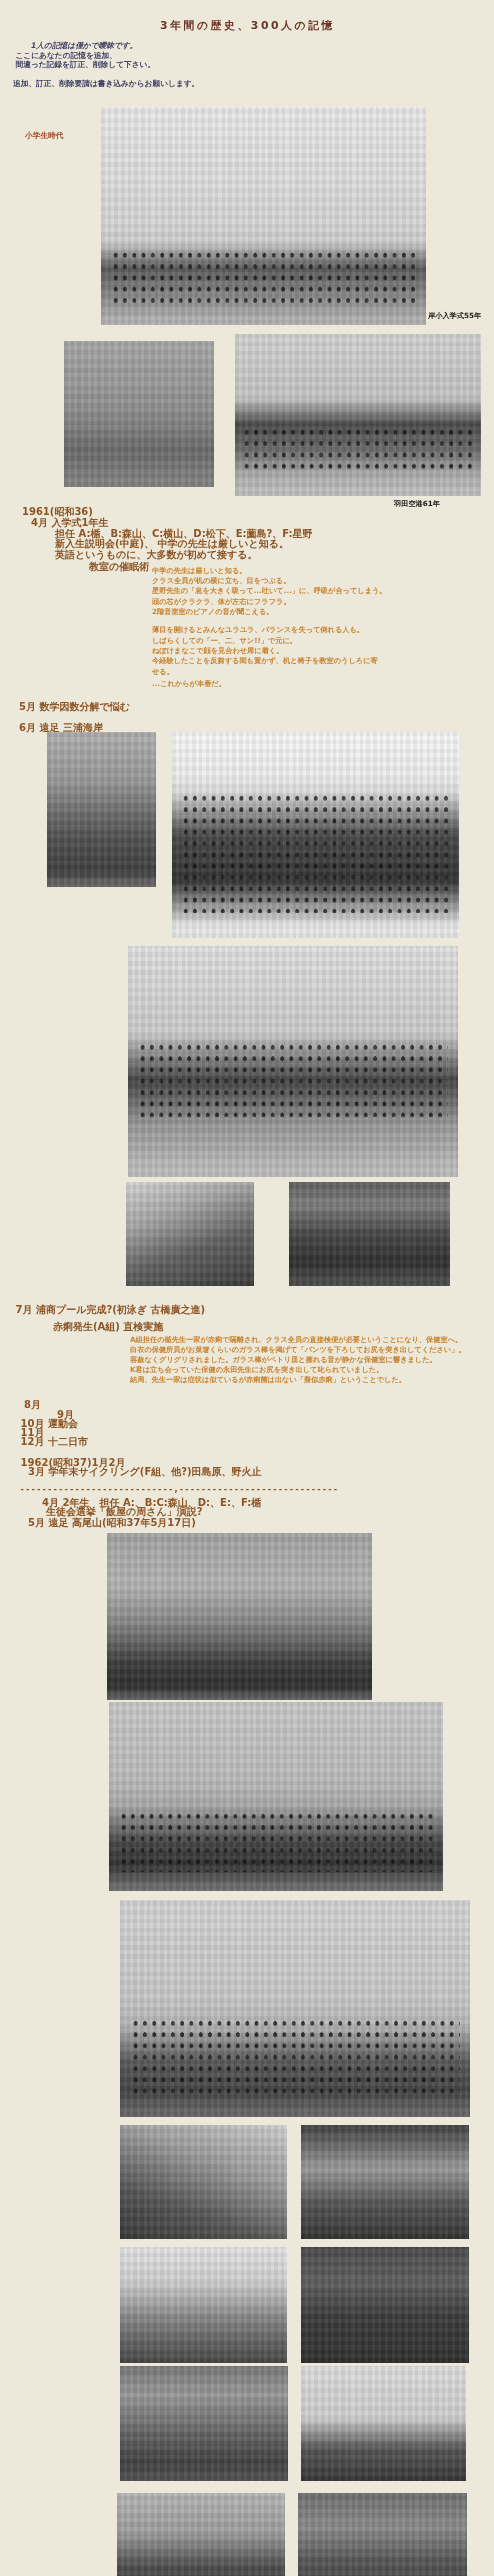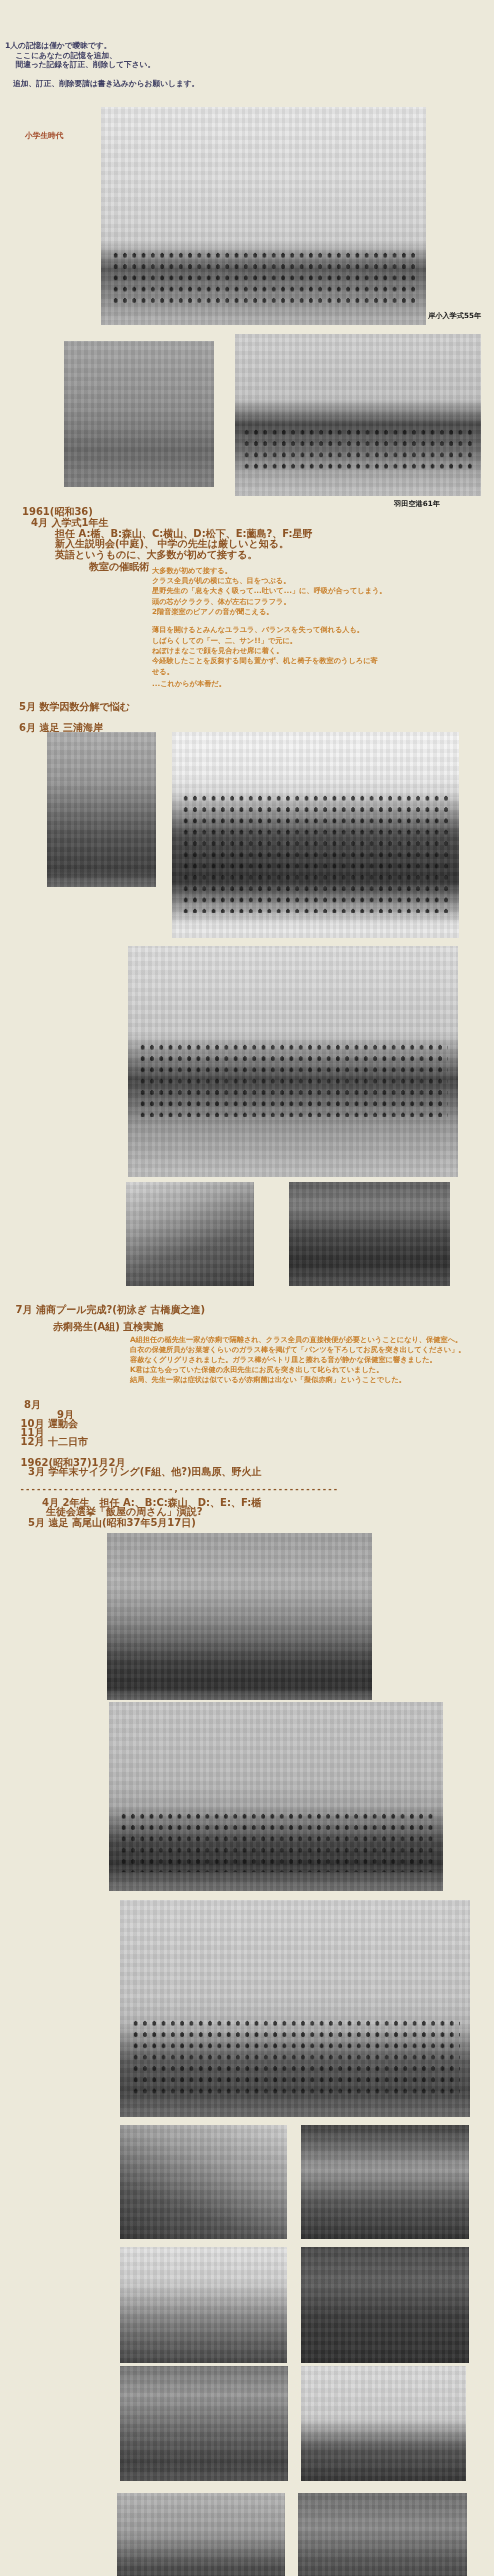--- a/index.html
+++ b/index.html
@@ -38,43 +38,44 @@
   .ph16{background-image:linear-gradient(180deg,#777777 0%,#999999 25%,#6a6a6a 55%,#404040 85%,#555555 100%);}
   .ph17{background-image:linear-gradient(180deg,#dcdcdc 0%,#cfcfcf 45%,#565656 72%,#3a3a3a 96%);}
   .ph18{background-image:linear-gradient(180deg,#b5b5b5 0%,#9e9e9e 35%,#4f4f4f 65%,#333333 100%);}
   .ph19{background-image:linear-gradient(180deg,#6e6e6e 0%,#8c8c8c 30%,#575757 60%,#383838 100%);}
 </style>
 </head>
 <body>
 
 <div id="page">
 
+  <div class="txt c-title" style="left:0;top:19.6px;width:495px;text-align:center;">3年間の歴史、300人の記憶</div>
 
-  <div class="txt c-intro" style="left:5px;top:42px;">1人の記憶は僅かで曖昧です。</div>
+  <div class="txt c-intro" style="left:31px;top:42px;font-style:italic;">1人の記憶は僅かで曖昧です。</div>
   <div class="txt c-intro" style="left:15.5px;top:52px;">ここにあなたの記憶を追加、</div>
   <div class="txt c-intro" style="left:15.5px;top:61px;">間違った記録を訂正、削除して下さい。</div>
   <div class="txt c-intro" style="left:13px;top:80px;">追加、訂正、削除要請は書き込みからお願いします。</div>
 
   <div class="txt c-head" style="left:25px;top:104px;">小学生時代</div>
 
   <div class="photo ph1 crowd" style="left:101px;top:107px;width:325px;height:218px;--ct:66%;--cb:9%;"></div>
   <div class="txt c-cap" style="left:428px;top:312px;">岸小入学式55年</div>
 
   <div class="photo ph2" style="left:64px;top:341px;width:150px;height:146px;"></div>
   <div class="photo ph3 crowd" style="left:235px;top:334px;width:246px;height:162px;--ct:58%;--cb:16%;"></div>
   <div class="txt c-cap" style="left:394px;top:500px;">羽田空港61年</div>
 
   <div class="txt c-entry" style="left:22px;top:506px;">1961(昭和36)</div>
   <div class="txt c-entry" style="left:31px;top:517px;">4月 入学式1年生</div>
   <div class="txt c-entry" style="left:55px;top:528px;">担任 A:楯、B:森山、C:横山、D:松下、E:薗島?、F:星野</div>
   <div class="txt c-entry" style="left:55px;top:538px;">新入生説明会(中庭)、 中学の先生は厳しいと知る。</div>
   <div class="txt c-entry" style="left:55px;top:549px;">英語というものに、大多数が初めて接する。</div>
 
   <div class="txt c-entry" style="left:89px;top:561px;">教室の催眠術</div>
-  <div class="txt c-story" style="left:152px;top:567px;">大多数が初めて接する。</div>
+  <div class="txt c-story" style="left:152px;top:567px;">中学の先生は厳しいと知る。</div>
   <div class="txt c-story" style="left:152px;top:577px;">クラス全員が机の横に立ち、目をつぶる。</div>
   <div class="txt c-story" style="left:152px;top:587px;">星野先生の「息を大きく吸って...吐いて...」に、呼吸が合ってしまう。</div>
   <div class="txt c-story" style="left:152px;top:598px;">頭の芯がクラクラ、体が左右にフラフラ。</div>
   <div class="txt c-story" style="left:152px;top:608px;text-align:center;">2階音楽室のピアノの音が聞こえる。</div>
   <div class="txt c-story" style="left:152px;top:626px;">薄目を開けるとみんなユラユラ、バランスを失って倒れる人も。</div>
   <div class="txt c-story" style="left:152px;top:637px;">しばらくしての「一、二、サン!!」で元に。</div>
   <div class="txt c-story" style="left:152px;top:647px;">ねぼけまなこで顔を見合わせ席に着く。</div>
   <div class="txt c-story" style="left:152px;top:657px;">今経験したことを反芻する間も置かず、机と椅子を教室のうしろに寄</div>
   <div class="txt c-story" style="left:152px;top:668px;">せる。</div>
   <div class="txt c-story" style="left:152px;top:680px;">...これからが本番だ。</div>

